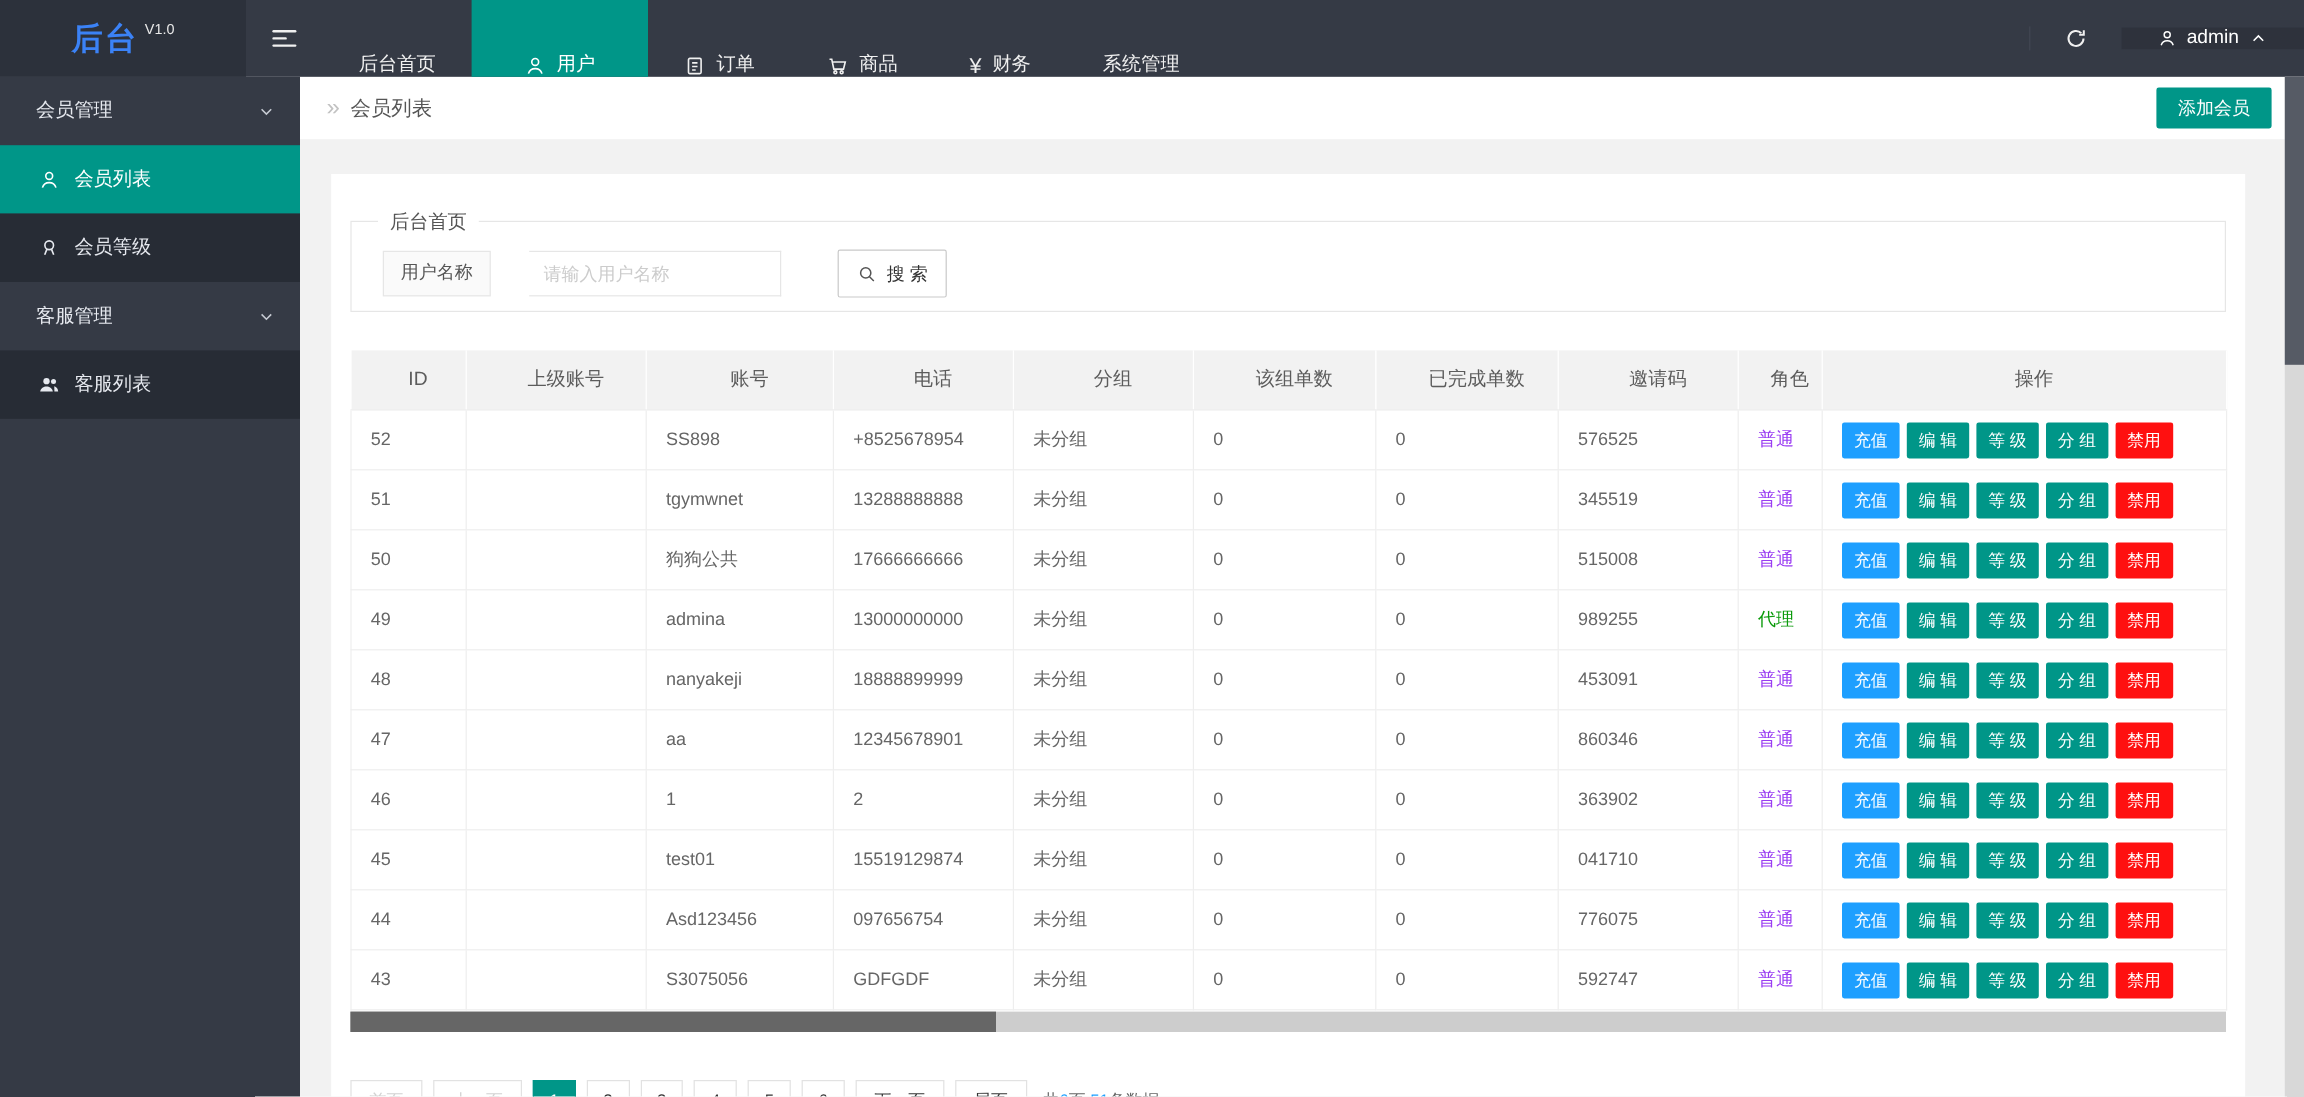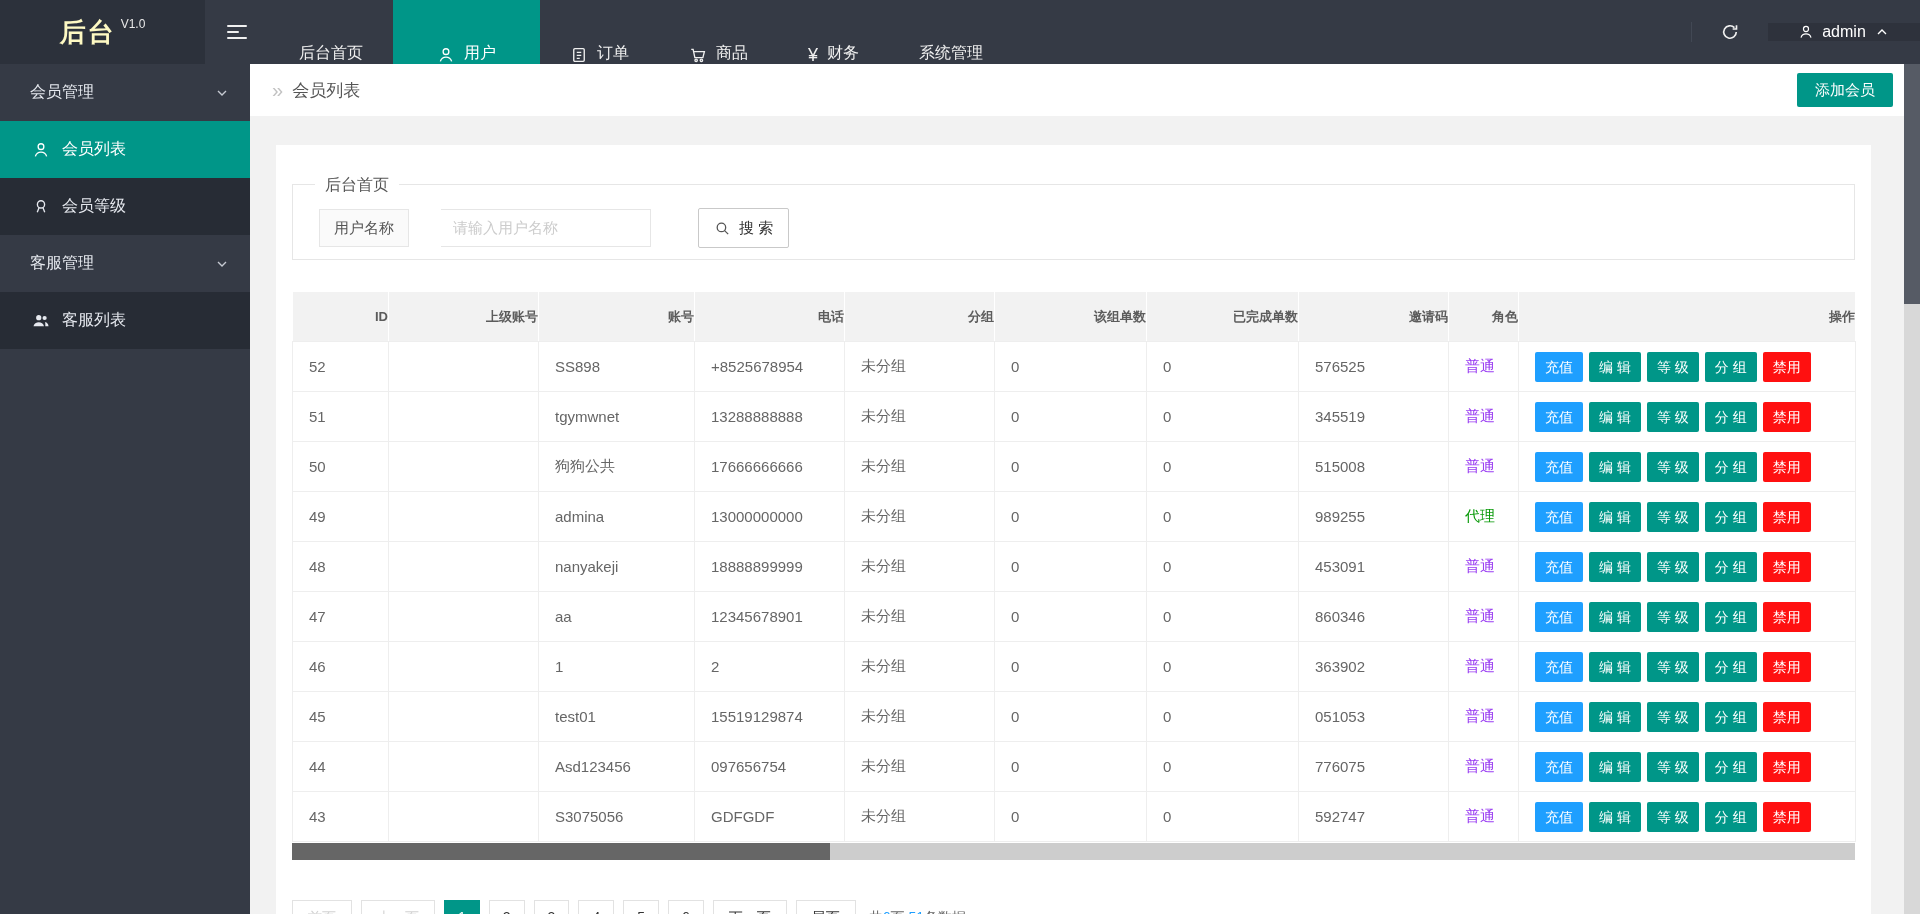--- a/index.html
+++ b/index.html
@@ -2,21 +2,21 @@
 <html><head>
 <meta charset="utf-8">
 <style>
   html,body{margin:0;padding:0;background:#fff;}
   .screen{position:relative;width:1920px;height:914px;overflow:hidden;background:#f2f2f2;
     font-family:"Liberation Sans","DejaVu Sans",sans-serif;-webkit-font-smoothing:antialiased;}
 
   
   .topbar{position:absolute;left:0;top:0;width:1920px;height:64px;background:#353a45;display:flex;align-items:stretch;color:#f0f0f0;z-index:5;}
   .logo{width:205px;background:#2c313b;display:flex;align-items:center;justify-content:center;}
-  .logo-text{font-size:26px;font-weight:bold;color:#fef9c3;letter-spacing:2px;}
+  .logo-text{font-size:26px;font-weight:bold;color:#3b82f6;letter-spacing:2px;}
   .logo-ver{font-size:12px;color:#e8e8e8;margin-left:5px;transform:translateY(-8px);}
   .hamburger{width:64px;display:flex;align-items:center;justify-content:center;cursor:pointer;}
   .hamburger .bars{width:20px;}
   .hamburger .bar{height:2px;background:#f0f0f0;margin:4px 0;border-radius:1px;}
   .hamburger .bar.short{width:12px;}
   .top-nav{display:flex;align-items:stretch;}
   .nav-item{display:flex;align-items:flex-end;gap:9px;padding:0 30px;font-size:16px;cursor:pointer;color:#f0f0f0;}
   .nav-item.active{background:#009688;padding:0 44px;color:#fff;}
   .nav-item .nav-icon{display:flex;align-items:center;}
   .nav-item svg{width:18px;height:18px;display:block;}
@@ -43,27 +43,27 @@
   .crumb-arrows{color:#c2c2c2;font-size:20px;margin-right:9px;line-height:1;}
   .crumb-text{color:#555;font-size:17px;}
   .add-btn{position:absolute;right:27px;top:9px;height:34px;padding:0 18px;background:#009688;color:#fff;font-size:15px;border:none;border-radius:2px;cursor:pointer;font-family:inherit;}
 
   .card{margin:29px 0 0 26px;width:1595px;height:769px;background:#fff;padding:0 16px;box-sizing:border-box;overflow:hidden;}
 
   .search-box{position:relative;margin-top:39px;border:1px solid #e6e6e6;height:76px;box-sizing:border-box;padding:23px 0 0 26px;}
   .search-legend{position:absolute;top:-10px;left:22px;background:#fff;padding:0 10px;font-size:16px;color:#555;}
   .search-row{display:flex;align-items:center;gap:32px;}
   .field-label{height:38px;line-height:36px;padding:0 14px;border:1px solid #e6e6e6;background:#fafafa;color:#555;font-size:15px;box-sizing:border-box;}
-  .field-input{height:38px;width:210px;border:1px solid #e6e6e6;border-left:none;padding:0 12px;font-size:15px;color:#333;box-sizing:border-box;outline:none;font-family:Liberation Serif, serif;}
+  .field-input{height:38px;width:210px;border:1px solid #e6e6e6;border-left:none;padding:0 12px;font-size:15px;color:#333;box-sizing:border-box;outline:none;font-family:Liberation Sans, sans-serif;}
   .field-input::placeholder{color:#ccc;}
   .search-btn{margin-left:15px;height:40px;padding:0 15px;background:#fff;border:1px solid #c9c9c9;border-radius:2px;font-size:15px;color:#333;display:flex;align-items:center;gap:8px;cursor:pointer;font-family:inherit;}
   .search-btn svg{width:17px;height:17px;color:#555;}
 
   .member-table{margin-top:32px;width:1563px;border-collapse:collapse;table-layout:fixed;}
-  .member-table th{background:#f2f2f2;height:49px;text-align:right;padding:0 0 0 16px;font-weight:bold;color:#5c5c5c;font-size:13px;border-right:1px solid #fff;border-bottom:1px solid #eee;}
+  .member-table th{background:#f2f2f2;height:49px;text-align:center;padding:0 0 0 16px;font-weight:normal;color:#5c5c5c;font-size:16px;border-right:1px solid #fff;border-bottom:1px solid #eee;}
   .member-table td{height:49px;padding:0 0 0 16px;color:#666;font-size:15px;border:1px solid #eee;overflow:hidden;white-space:nowrap;}
   .c0{width:96px}.c1{width:150px}.c2{width:156px}.c3{width:150px}.c4{width:150px}
   .c5{width:152px}.c6{width:152px}.c7{width:150px}.c8{width:70px}.c9{width:337px}
   .act-btn{display:inline-block;height:30px;line-height:30px;padding:0 10px;border-radius:2px;color:#fff;font-size:14px;margin-right:6px;cursor:pointer;white-space:nowrap;}
 
   .hscroll{position:relative;width:1563px;height:17px;background:#cdcdcd;margin-top:1px;}
   .hscroll-thumb{position:absolute;left:0;top:0;height:17px;width:538px;background:#666;cursor:pointer;}
 
   .pagination{margin-top:40px;display:flex;align-items:flex-start;gap:9px;font-size:14px;}
   .page-btn{height:34px;line-height:32px;padding:0 15px;background:#fff;border:1px solid #e2e2e2;color:#333;box-sizing:border-box;cursor:pointer;}
@@ -347,21 +347,21 @@
               <td><span class="act-btn" style="background: rgb(30, 159, 255);">充值</span><span class="act-btn" style="background: rgb(0, 150, 136);">编 辑</span><span class="act-btn" style="background: rgb(0, 150, 136);">等 级</span><span class="act-btn" style="background: rgb(0, 150, 136);">分 组</span><span class="act-btn" style="background: rgb(255, 16, 16);">禁用</span></td>
             </tr>
             <tr>
               <td>45</td>
               <td></td>
               <td>test01</td>
               <td>15519129874</td>
               <td>未分组</td>
               <td>0</td>
               <td>0</td>
-              <td>051053</td>
+              <td>041710</td>
               <td><span style="color: rgb(154, 61, 242);">普通</span></td>
               <td><span class="act-btn" style="background: rgb(30, 159, 255);">充值</span><span class="act-btn" style="background: rgb(0, 150, 136);">编 辑</span><span class="act-btn" style="background: rgb(0, 150, 136);">等 级</span><span class="act-btn" style="background: rgb(0, 150, 136);">分 组</span><span class="act-btn" style="background: rgb(255, 16, 16);">禁用</span></td>
             </tr>
             <tr>
               <td>44</td>
               <td></td>
               <td>Asd123456</td>
               <td>097656754</td>
               <td>未分组</td>
               <td>0</td>

